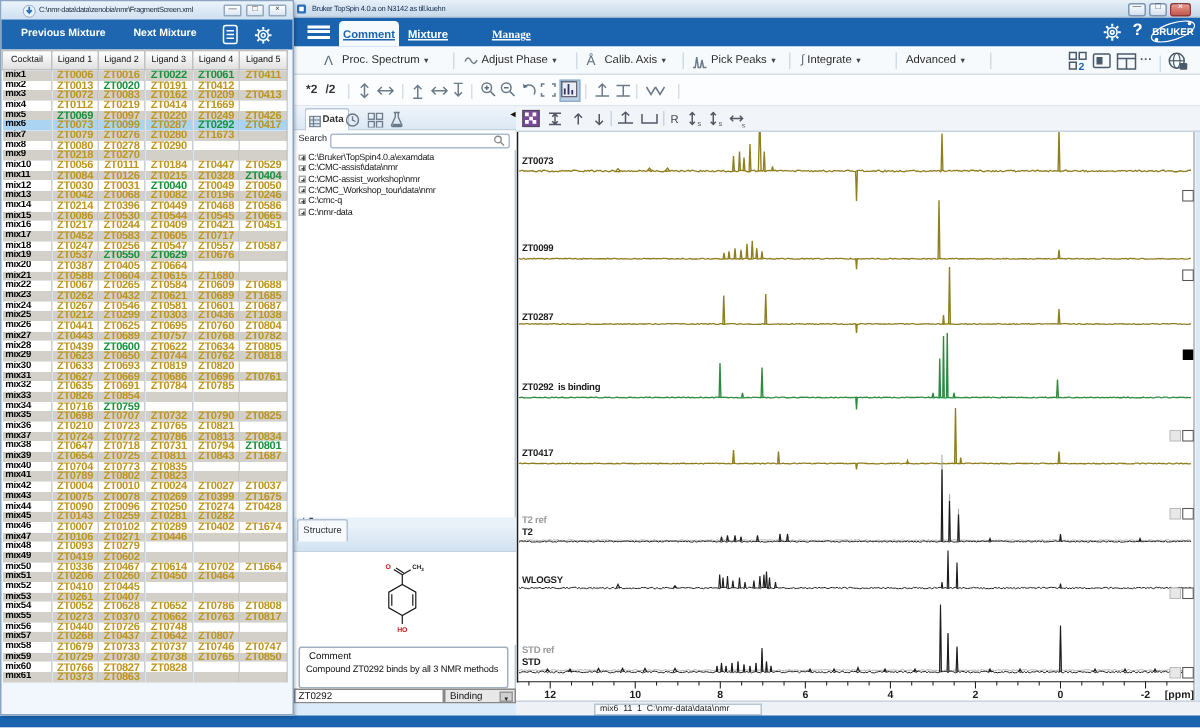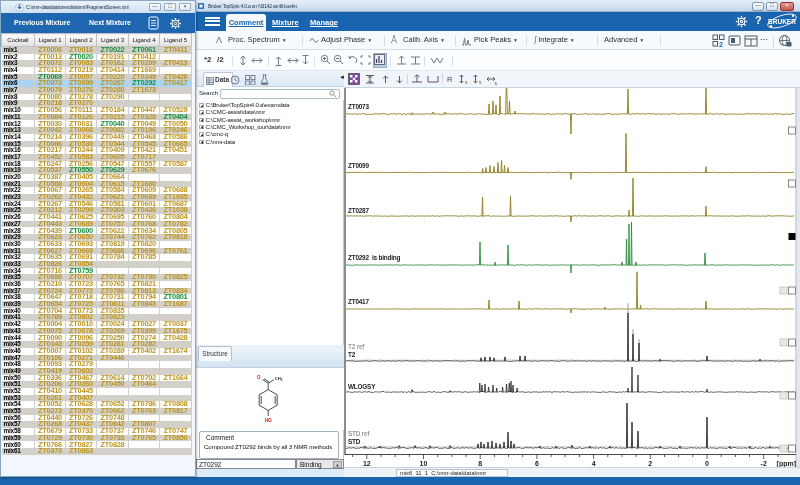--- a/index.html
+++ b/index.html
@@ -92,21 +92,21 @@
     <span style="color:#fff;">×</span>
   </div>
 <div class="abs" id="ts-menu"></div>
 <div class="hamb">
     <div></div>
     <div></div>
     <div></div>
   </div>
 <div class="abs" id="tab-process"><u>Comment</u></div>
 <div class="menu-it" style="left:272px;"><u>Mixture</u></div>
-<div class="menu-it" style="left:310px;"><u>Manage</u></div>
+<div class="menu-it" style="left:328px;font-family:Liberation Serif, serif;"><u>Manage</u></div>
 
 <svg class="abs" style="left:735px;top:15px;" width="13" height="13" viewBox="0 0 13 13">
     <g fill="none" stroke="#fff" stroke-width="1.1">
       <circle cx="6.5" cy="6.5" r="3.2"></circle>
       <circle cx="6.5" cy="6.5" r="1.2"></circle>
     </g>
     <g stroke="#fff" stroke-width="1.4">
       <line x1="6.5" y1="0.8" x2="6.5" y2="2.6"></line>
       <line x1="6.5" y1="10.4" x2="6.5" y2="12.2"></line>
       <line x1="0.8" y1="6.5" x2="2.6" y2="6.5"></line>

